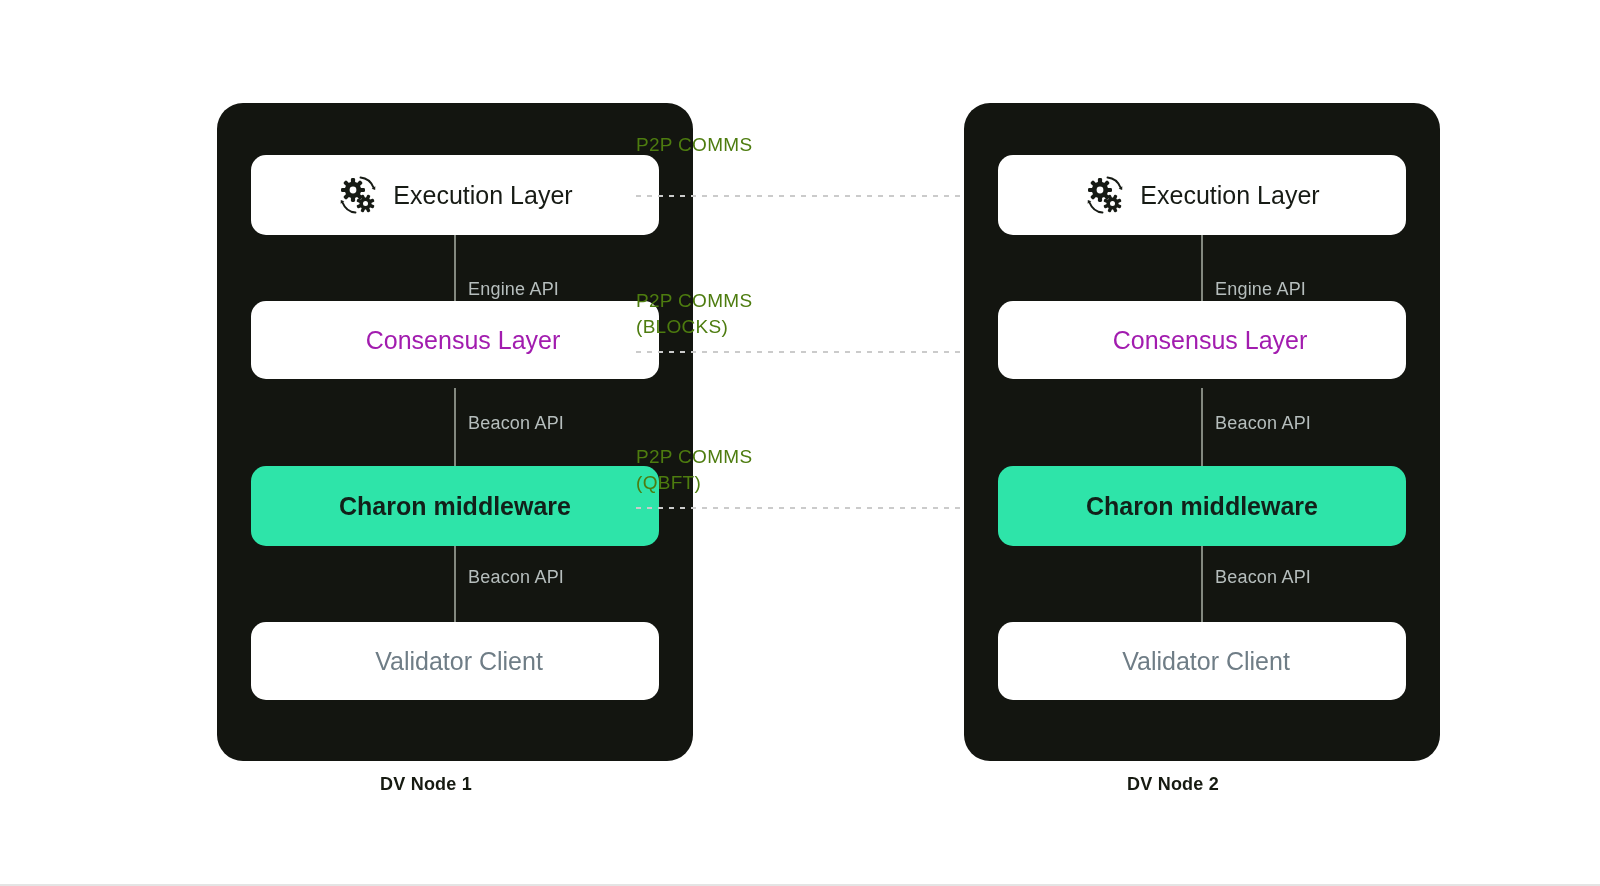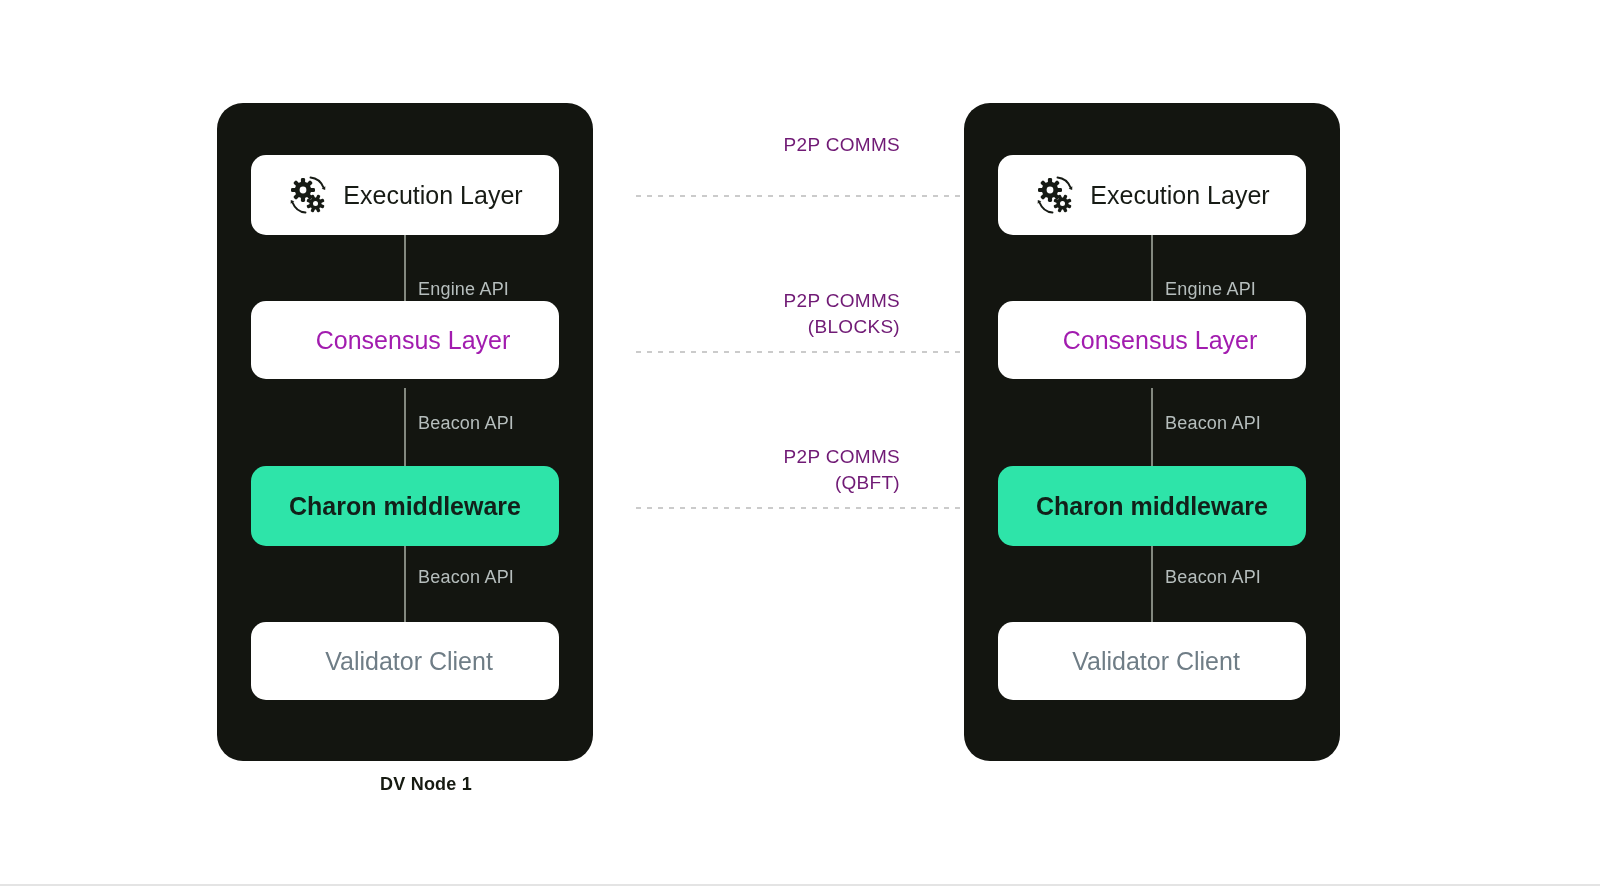--- a/index.html
+++ b/index.html
@@ -9,21 +9,21 @@
     height: 886px;
     background: #ffffff;
     overflow: hidden;
     font-family: "Liberation Sans", "DejaVu Sans", sans-serif;
   }
 
   
   .node {
     position: absolute;
     top: 103px;
-    width: 376px;
+    width: 476px;
     height: 658px;
     background: #131510;
     border-radius: 26px;
   }
   .node-1 { left: 217px; }
   .node-2 { left: 964px; }
 
   
   .layer-box {
     position: absolute;
@@ -79,24 +79,24 @@
     background: repeating-linear-gradient(90deg, #cbcbcb 0 5px, transparent 5px 11px);
   }
   .dash-1 { top: 195px; }
   .dash-2 { top: 351px; }
   .dash-3 { top: 507px; }
 
   .p2p {
     position: absolute;
     left: 636px;
     width: 264px;
-    text-align: right;
+    text-align: left;
     font-size: 19px;
     line-height: 1.35;
-    color: #701a75;
+    color: #4d7c0f;
     letter-spacing: 0.3px;
   }
   .p2p-1 { top: 132px; }
   .p2p-2 { top: 288px; }
   .p2p-3 { top: 444px; }
 
   
   .dv-label {
     position: absolute;
     top: 774px;
@@ -241,15 +241,16 @@
   <div class="p2p p2p-2">
     <div>P2P COMMS</div>
     <div>(BLOCKS)</div>
   </div>
   <div class="p2p p2p-3">
     <div>P2P COMMS</div>
     <div>(QBFT)</div>
   </div>
 
   <div class="dv-label dv-1">DV Node 1</div>
+  <div class="dv-label dv-2">DV Node 2</div>
 
   <div class="bottom-divider"></div>
 </div>
 
 </body></html>

